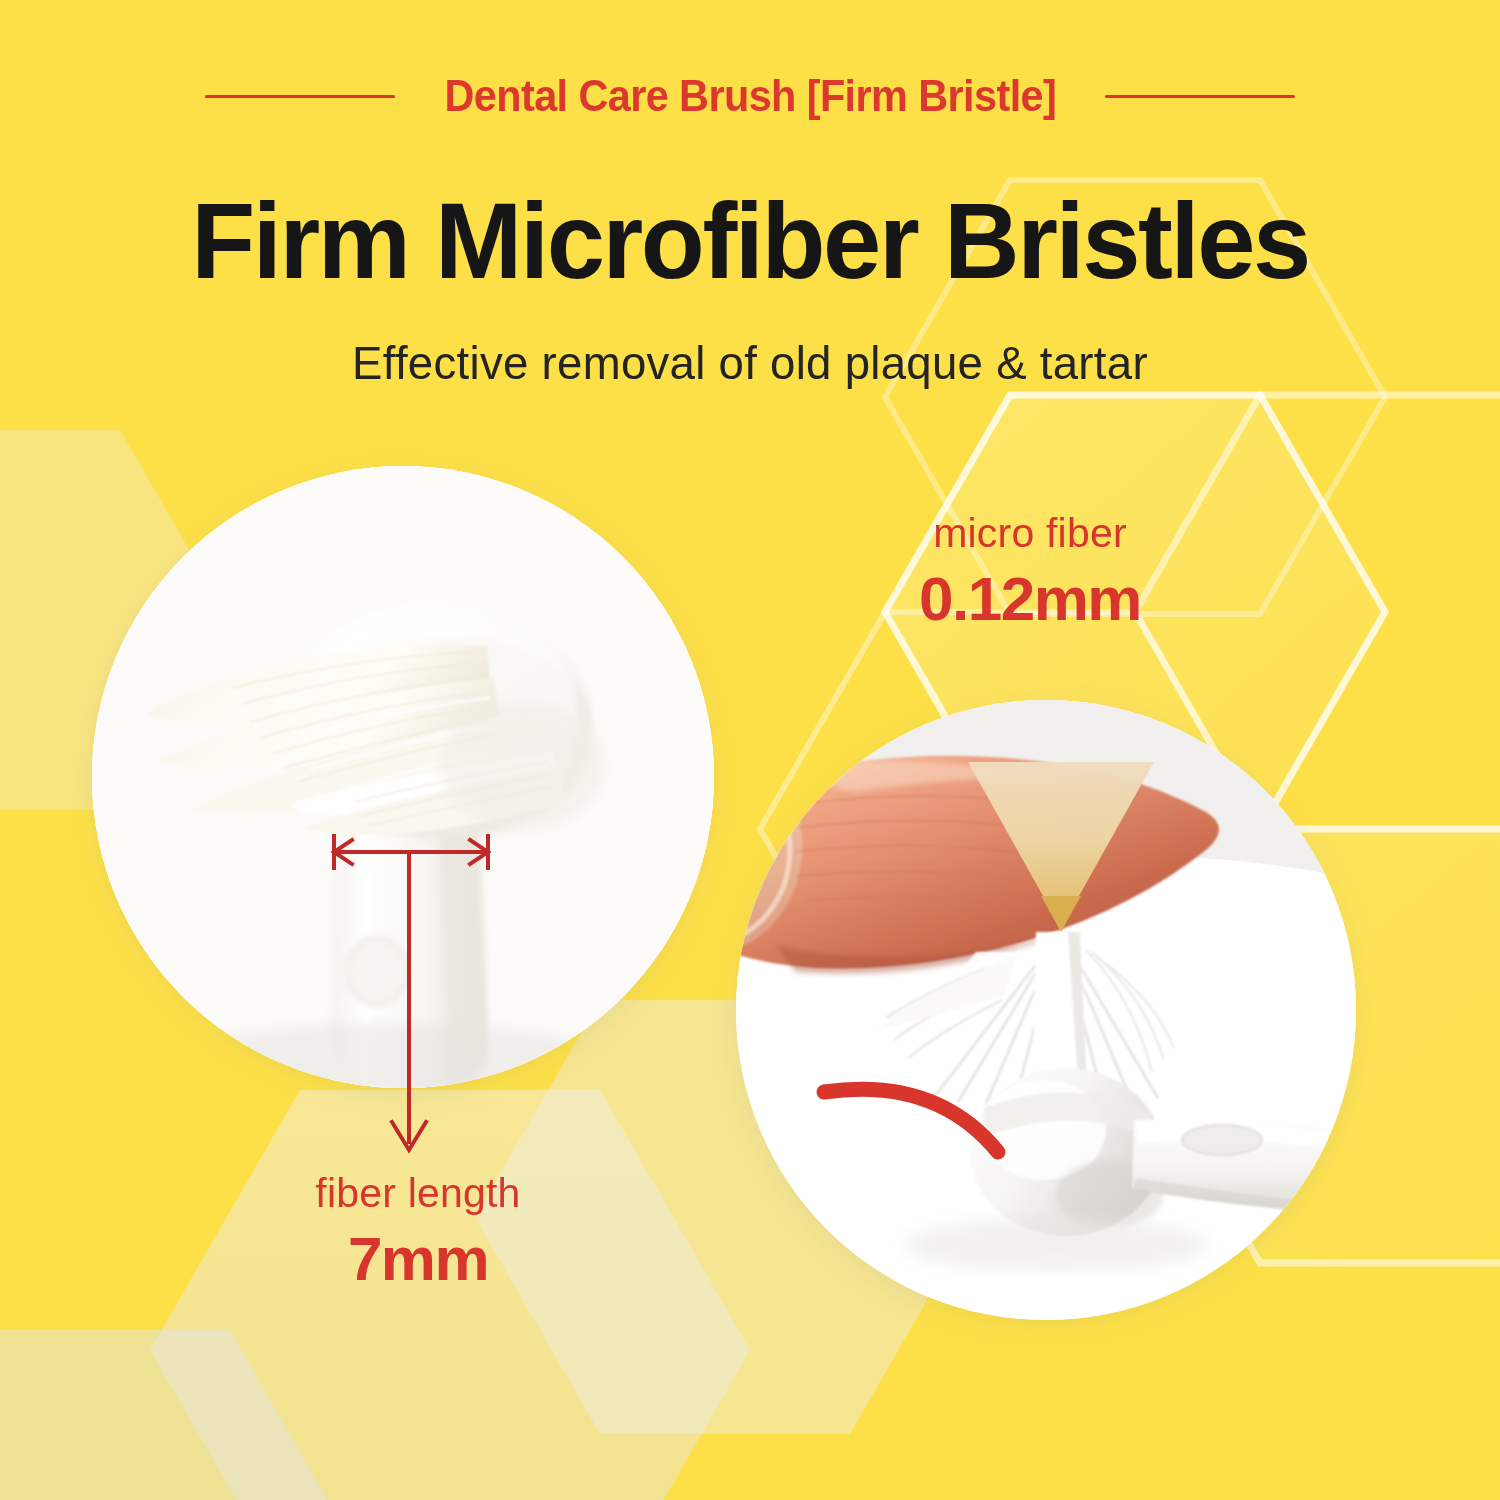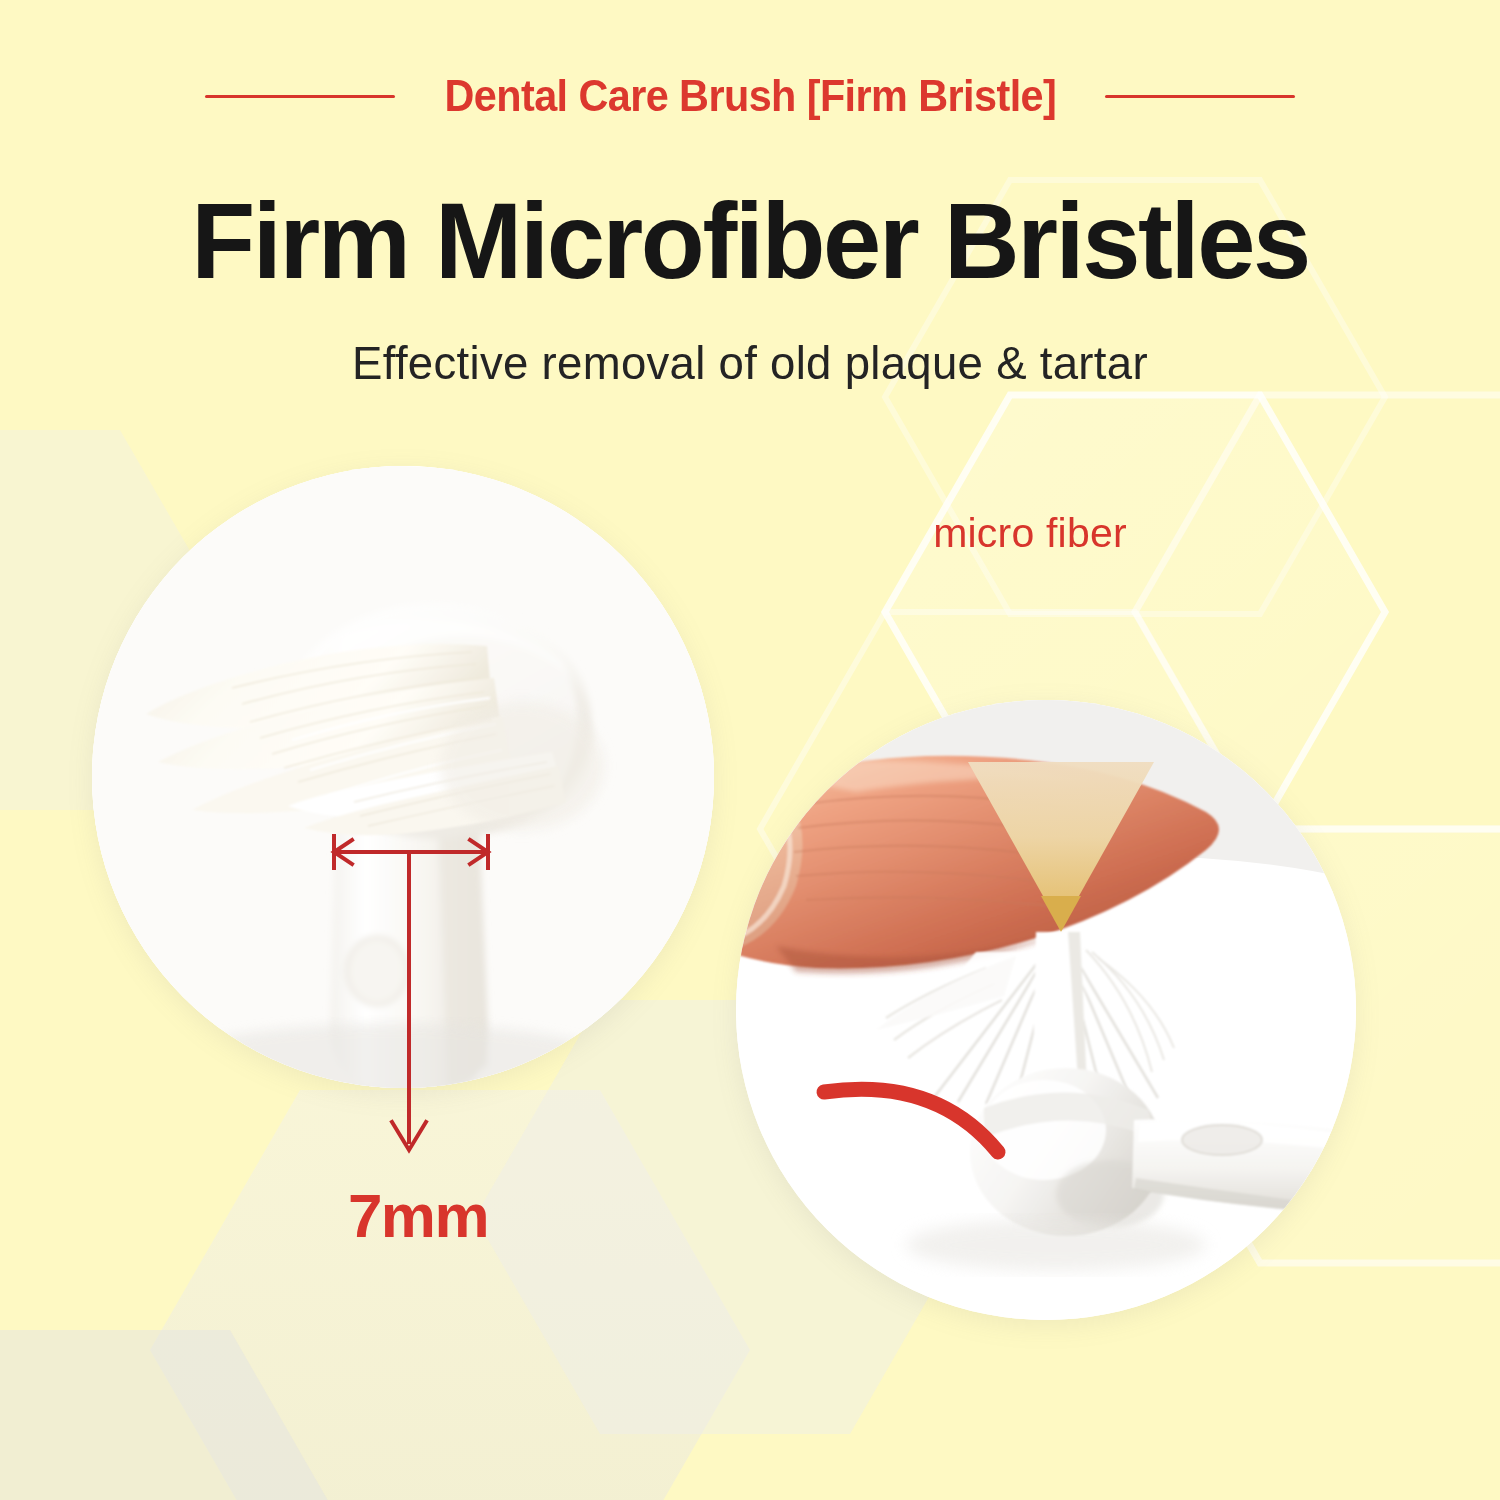--- a/index.html
+++ b/index.html
@@ -9,21 +9,21 @@
     height: 1500px;
     overflow: hidden;
     background: #e9e8e6;
     font-family: "Liberation Sans", sans-serif;
   }
 
   #page {
     position: relative;
     width: 1500px;
     height: 1500px;
-    background: #fef9c3;
+    background: #fde047;
     overflow: hidden;
   }
 
   
   .hex-layer {
     position: absolute;
     inset: 0;
     pointer-events: none;
   }
 
@@ -426,19 +426,21 @@
       <polyline points="470,840 488,852 470,864"></polyline>
 
       <line x1="409" y1="852" x2="409" y2="1142"></line>
 
       <polyline points="392,1122 409,1150 426,1122"></polyline>
     </g>
   </svg>
 
   <div class="callout" id="callout-micro">
     <div class="cap">micro fiber</div>
+    <div class="val">0.12mm</div>
   </div>
 
   <div class="callout" id="callout-length">
+    <div class="cap">fiber length</div>
     <div class="val">7mm</div>
   </div>
 
 </div>
 
 </body></html>

